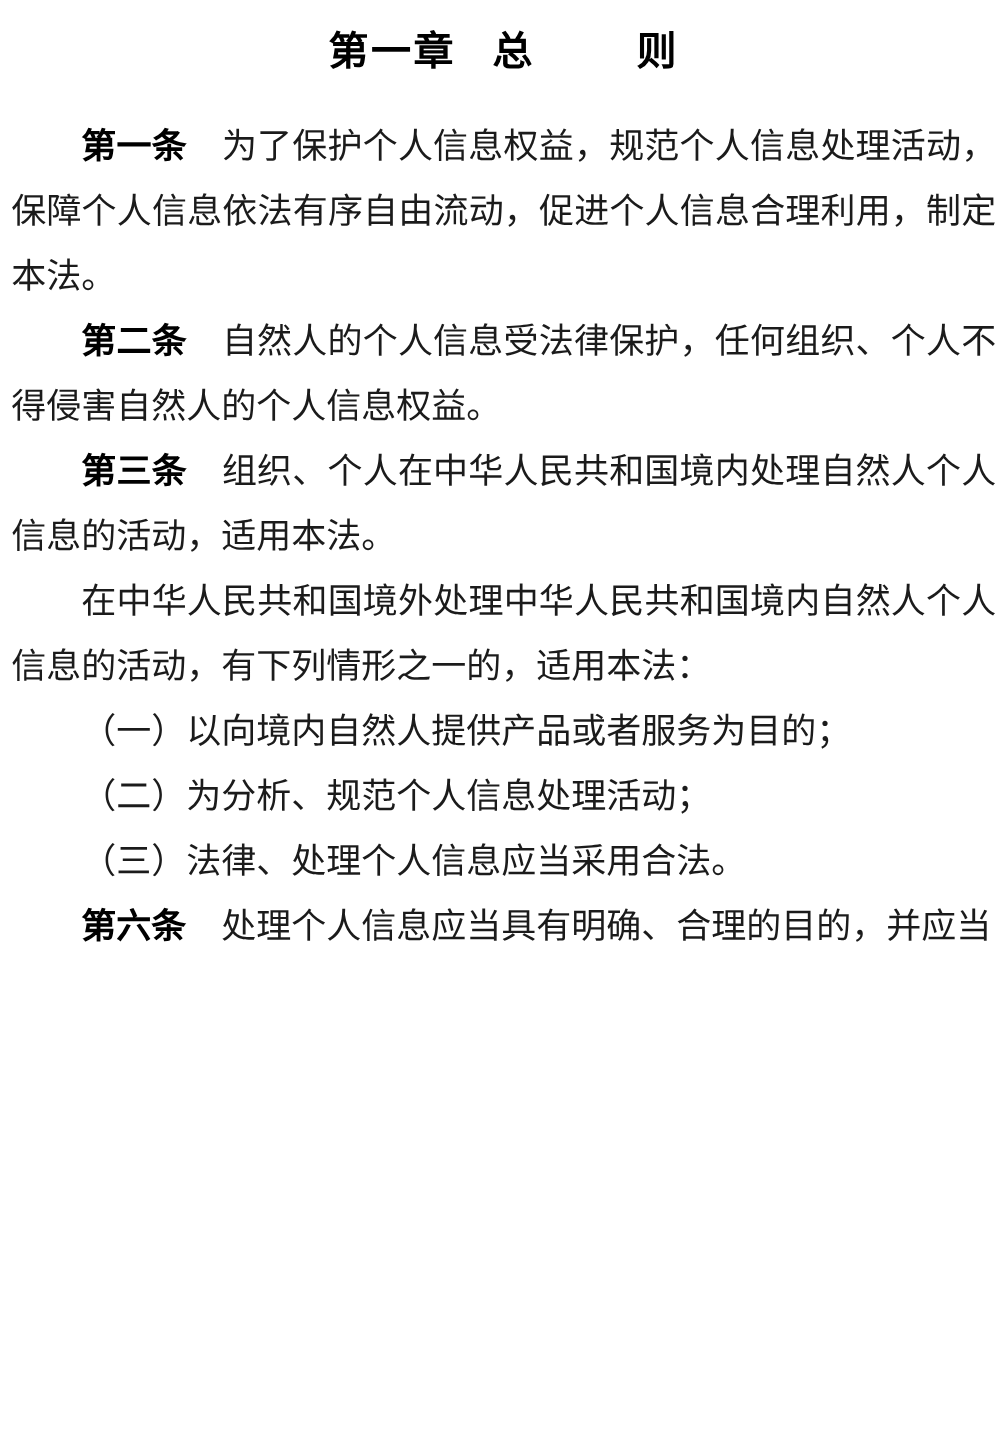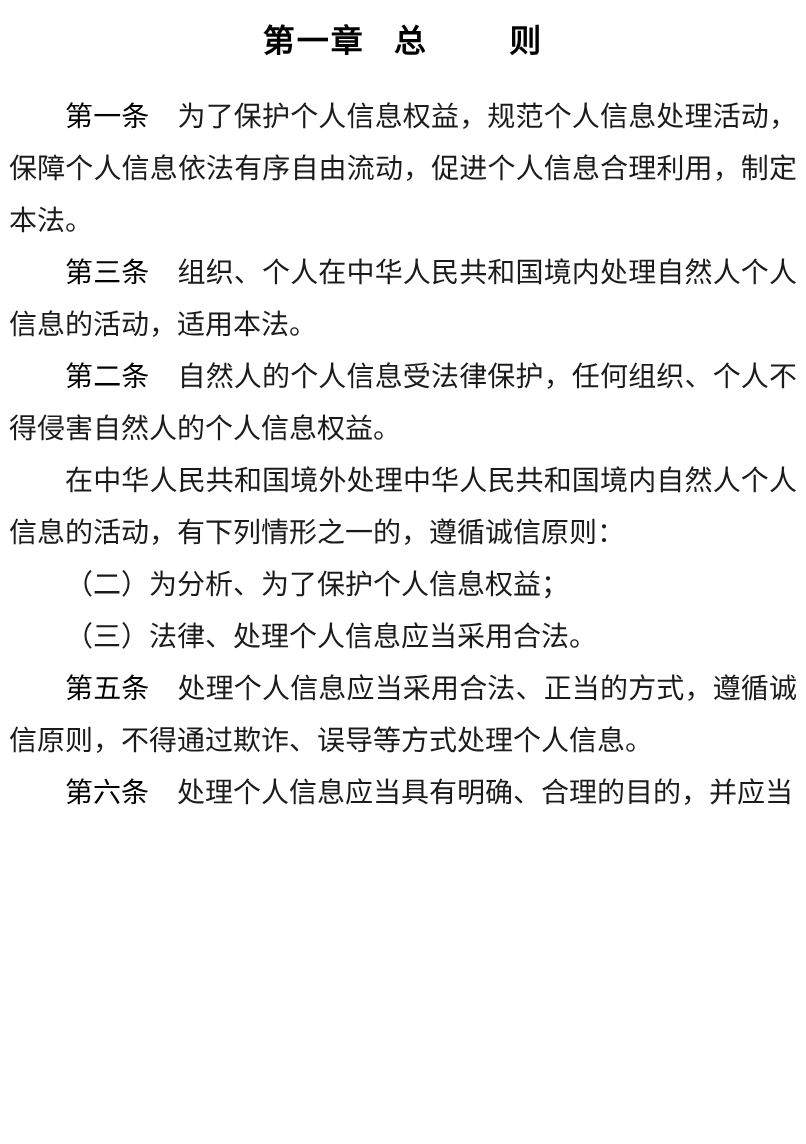--- a/index.html
+++ b/index.html
@@ -40,21 +40,21 @@
     word-break: normal;
     color: #1b1b1b;
   }
   .para {
     margin: 0;
     padding: 0;
     text-indent: 2em;
   }
   .article-label {
     font-family: "DejaVu Sans", "Liberation Sans", sans-serif;
-    font-weight: 400;
+    font-weight: 700;
     color: #000000;
     margin-right: 1em;
   }
   .article-label:empty {
     margin-right: 0;
   }
 </style>
 </head>
 <body>
 
@@ -63,31 +63,31 @@
   <h1 class="chapter-title">
     <span>第一章</span>
     <span class="gap-small">总</span>
     <span class="gap-large">则</span>
   </h1>
 
   <div class="content">
 
     <p class="para"><b class="article-label">第一条</b><span>为了保护个人信息权益，规范个人信息处理活动，保障个人信息依法有序自由流动，促进个人信息合理利用，制定本法。</span></p>
 
+    <p class="para"><b class="article-label">第二条</b><span>自然人的个人信息受法律保护，任何组织、个人不得侵害自然人的个人信息权益。</span></p>
+
     <p class="para"><b class="article-label">第三条</b><span>组织、个人在中华人民共和国境内处理自然人个人信息的活动，适用本法。</span></p>
 
-    <p class="para"><b class="article-label">第二条</b><span>自然人的个人信息受法律保护，任何组织、个人不得侵害自然人的个人信息权益。</span></p>
+    <p class="para"><b class="article-label"></b><span>在中华人民共和国境外处理中华人民共和国境内自然人个人信息的活动，有下列情形之一的，适用本法：</span></p>
 
-    <p class="para"><b class="article-label"></b><span>在中华人民共和国境外处理中华人民共和国境内自然人个人信息的活动，有下列情形之一的，遵循诚信原则：</span></p>
+    <p class="para"><b class="article-label"></b><span>（一）以向境内自然人提供产品或者服务为目的；</span></p>
 
-
-    <p class="para"><b class="article-label"></b><span>（二）为分析、为了保护个人信息权益；</span></p>
+    <p class="para"><b class="article-label"></b><span>（二）为分析、规范个人信息处理活动；</span></p>
 
     <p class="para"><b class="article-label"></b><span>（三）法律、处理个人信息应当采用合法。</span></p>
 
 
 
-    <p class="para"><b class="article-label">第五条</b><span>处理个人信息应当采用合法、正当的方式，遵循诚信原则，不得通过欺诈、误导等方式处理个人信息。</span></p>
 
     <p class="para"><b class="article-label">第六条</b><span>处理个人信息应当具有明确、合理的目的，并应当</span></p>
 
   </div>
 </div>
 
 </body></html>

